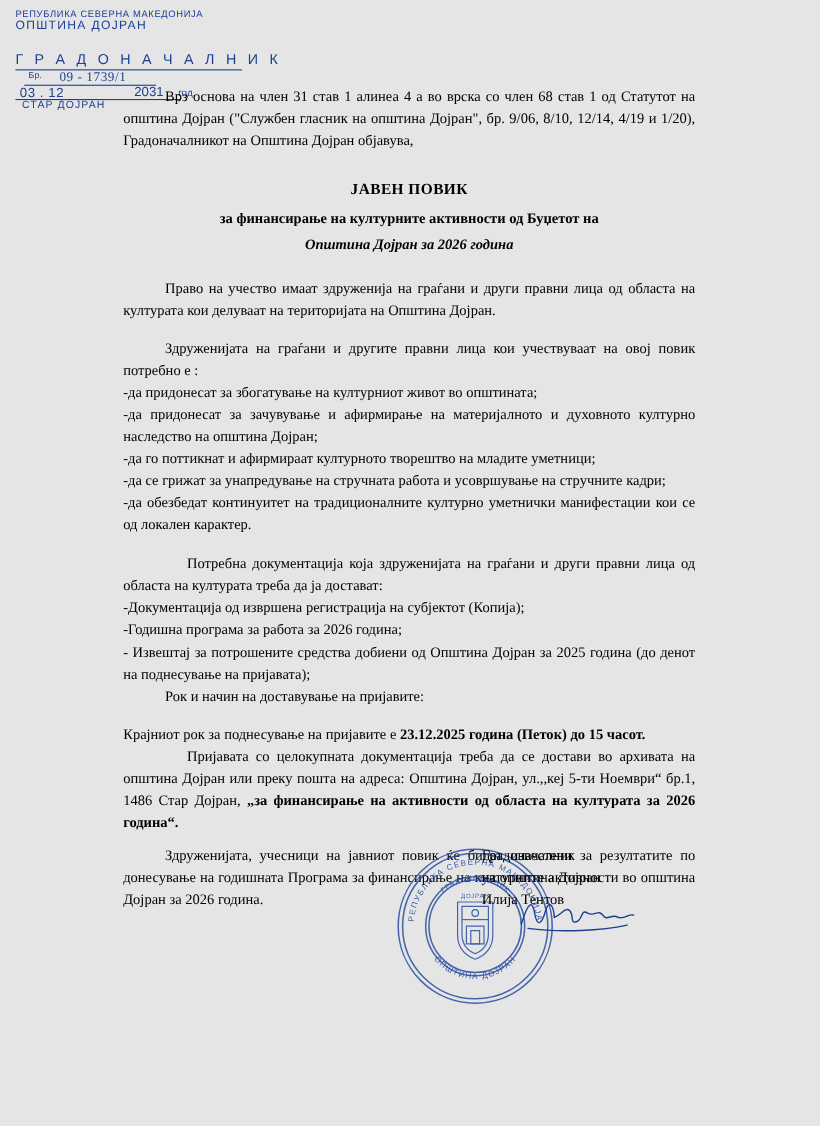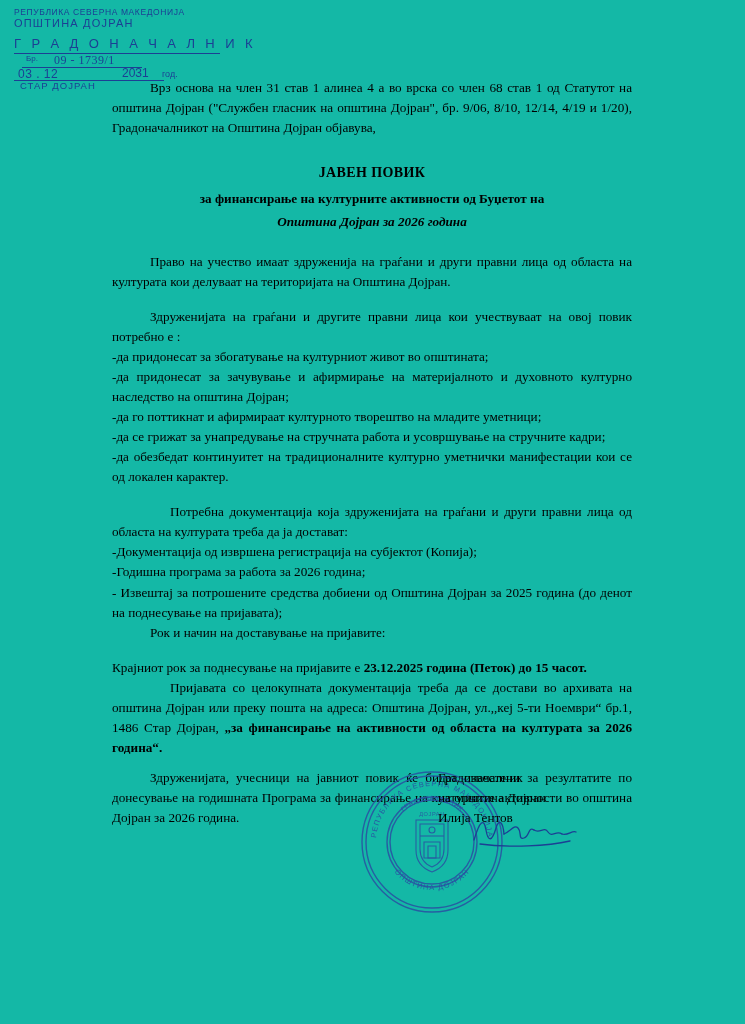--- a/index.html
+++ b/index.html
@@ -13,21 +13,21 @@
     font-family: "Liberation Serif", serif;
     color: #000000;
     position: relative;
     overflow: hidden;
   }
 
   .page {
     position: relative;
     width: 745px;
     height: 1024px;
-    background: #14b8a6;
+    background: #e5e5e5;
   }
 
   
   .header-stamp {
     position: absolute;
     left: 14px;
     top: 8px;
     width: 220px;
     color: #1c3f94;
     font-family: "Liberation Sans", sans-serif;
@@ -41,21 +41,21 @@
   .header-stamp .line-city {
     font-size: 11px;
     letter-spacing: 1.2px;
     white-space: nowrap;
     margin-top: 1px;
   }
   .header-stamp .line-mayor {
     font-size: 13px;
     letter-spacing: 3.4px;
     white-space: nowrap;
-    margin-top: 8px;
+    margin-top: 18px;
     font-weight: 500;
   }
   .stamp-rule {
     border-bottom: 1px solid #1c3f94;
     width: 206px;
     margin-top: 2px;
   }
   .stamp-fields {
     position: relative;
     height: 34px;

